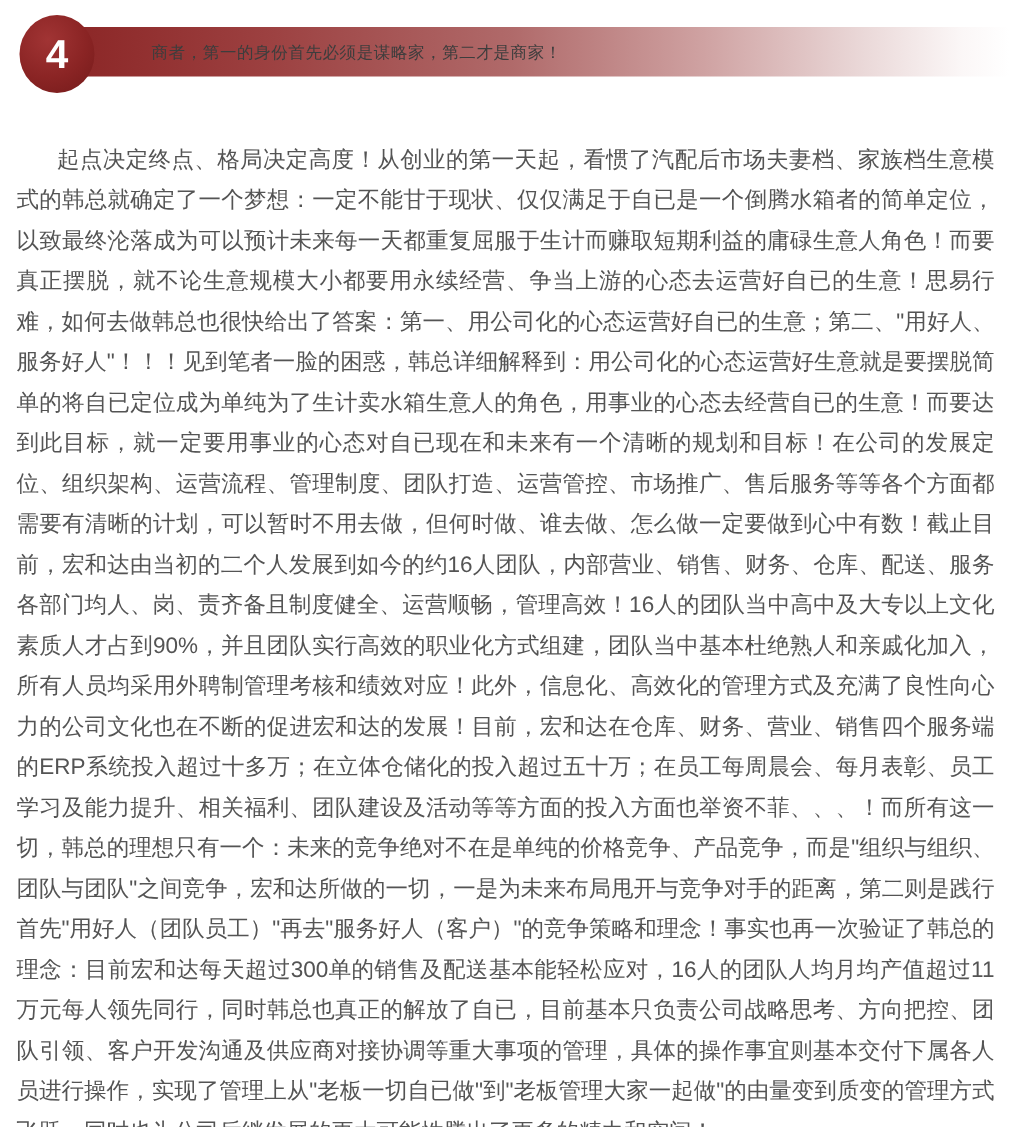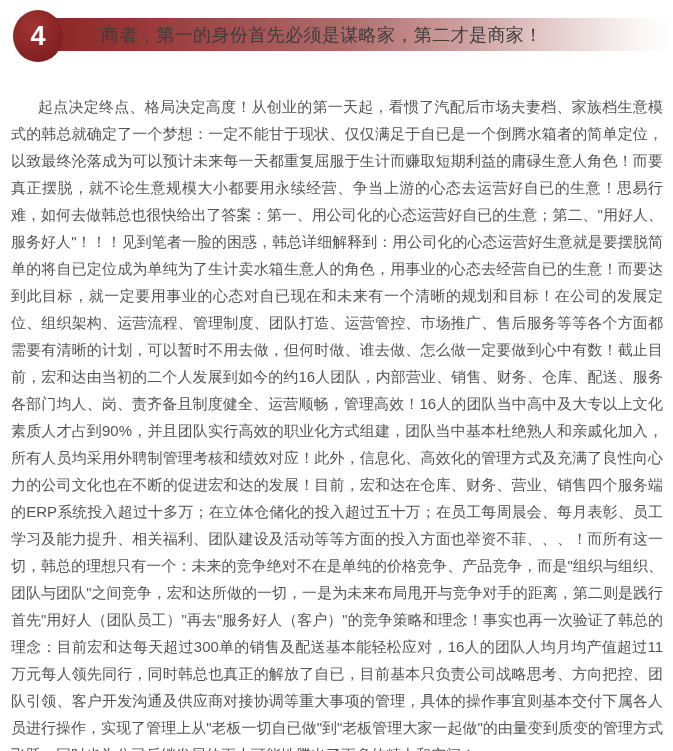--- a/index.html
+++ b/index.html
@@ -39,21 +39,21 @@
       #cfa2a2 68%,
       #e9d6d6 84%,
       #fbf7f7 95%,
       #ffffff 100%);
   }
   .banner-title {
     position: absolute;
     left: 65px;
     top: 50%;
     transform: translateY(-50%);
-    font-size: 18px;
+    font-size: 11px;
     letter-spacing: 0.4px;
     color: var(--title-text);
     white-space: nowrap;
   }
   .badge {
     position: absolute;
     left: 13px;
     top: 10px;
     width: 50px;
     height: 52px;

